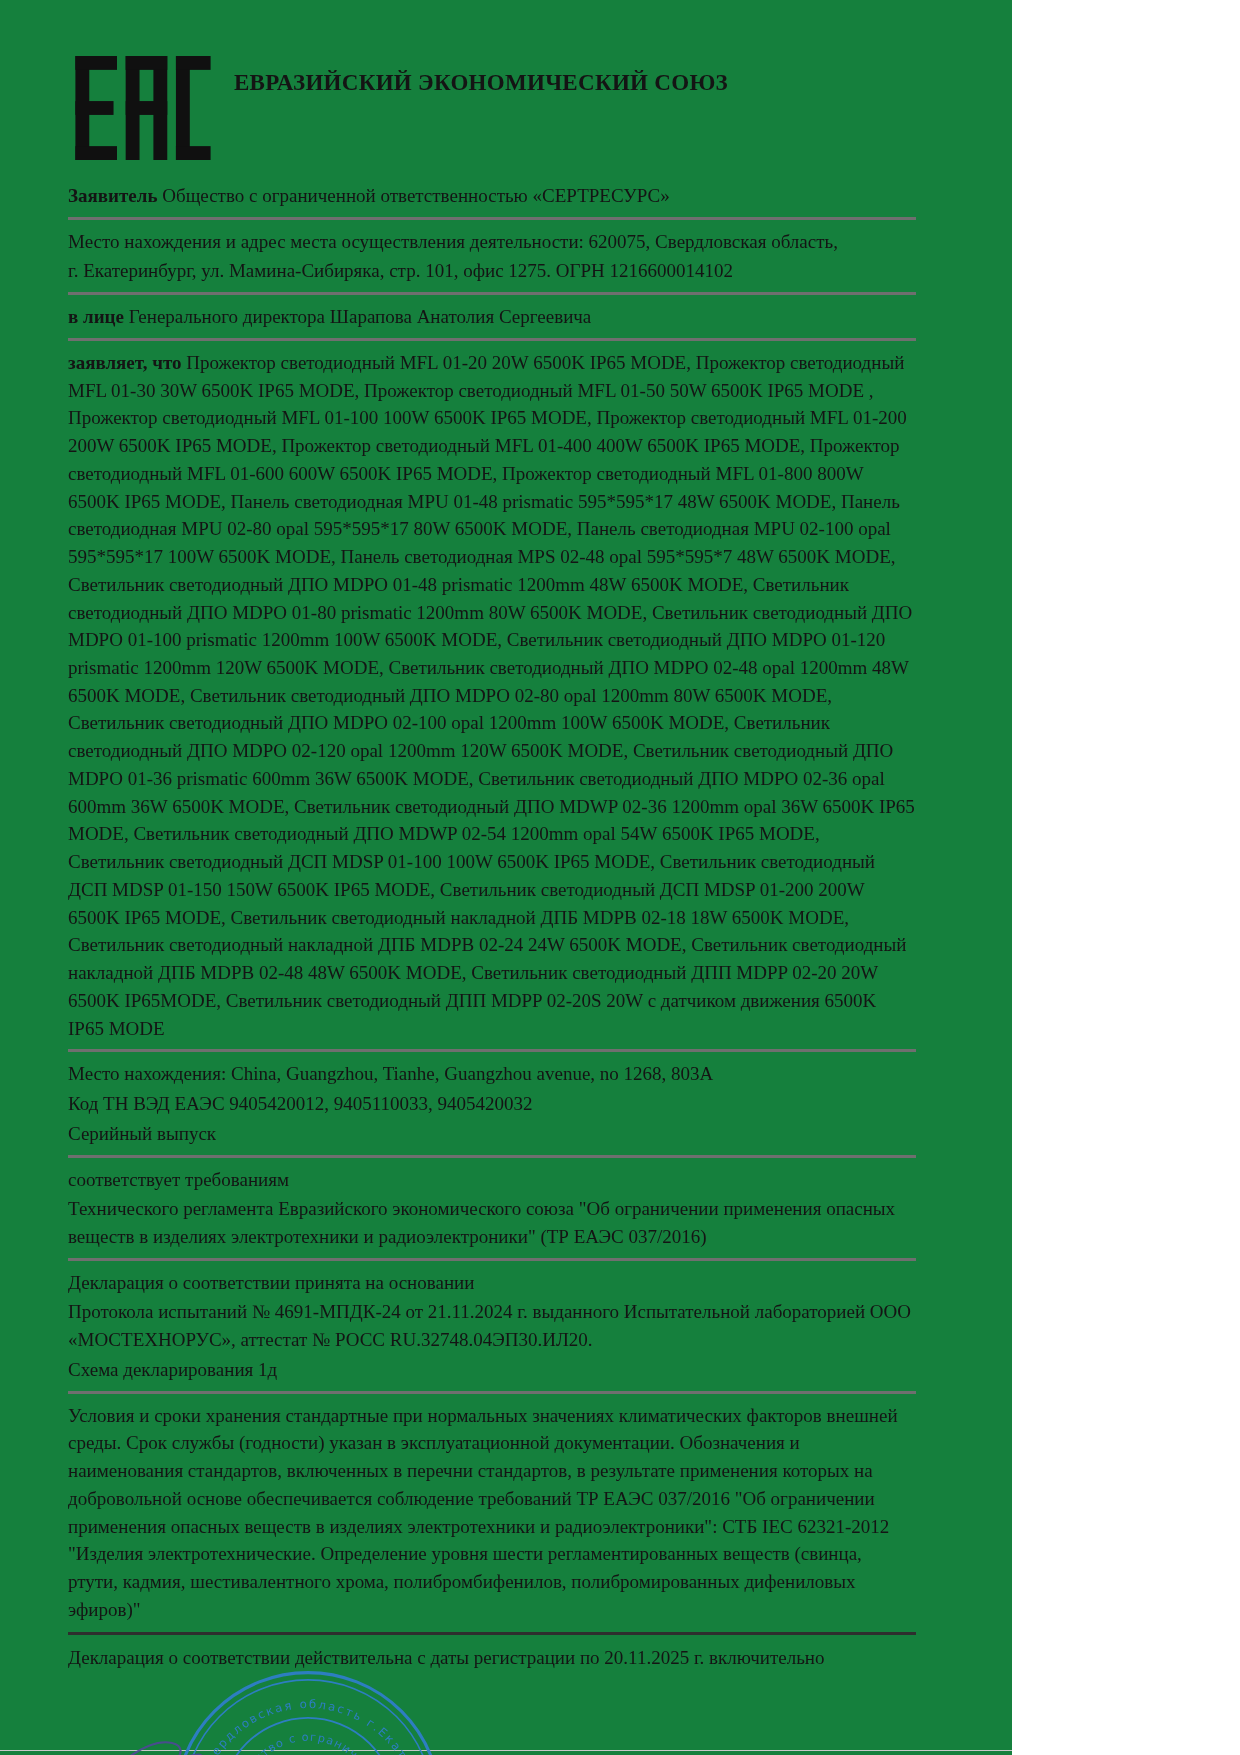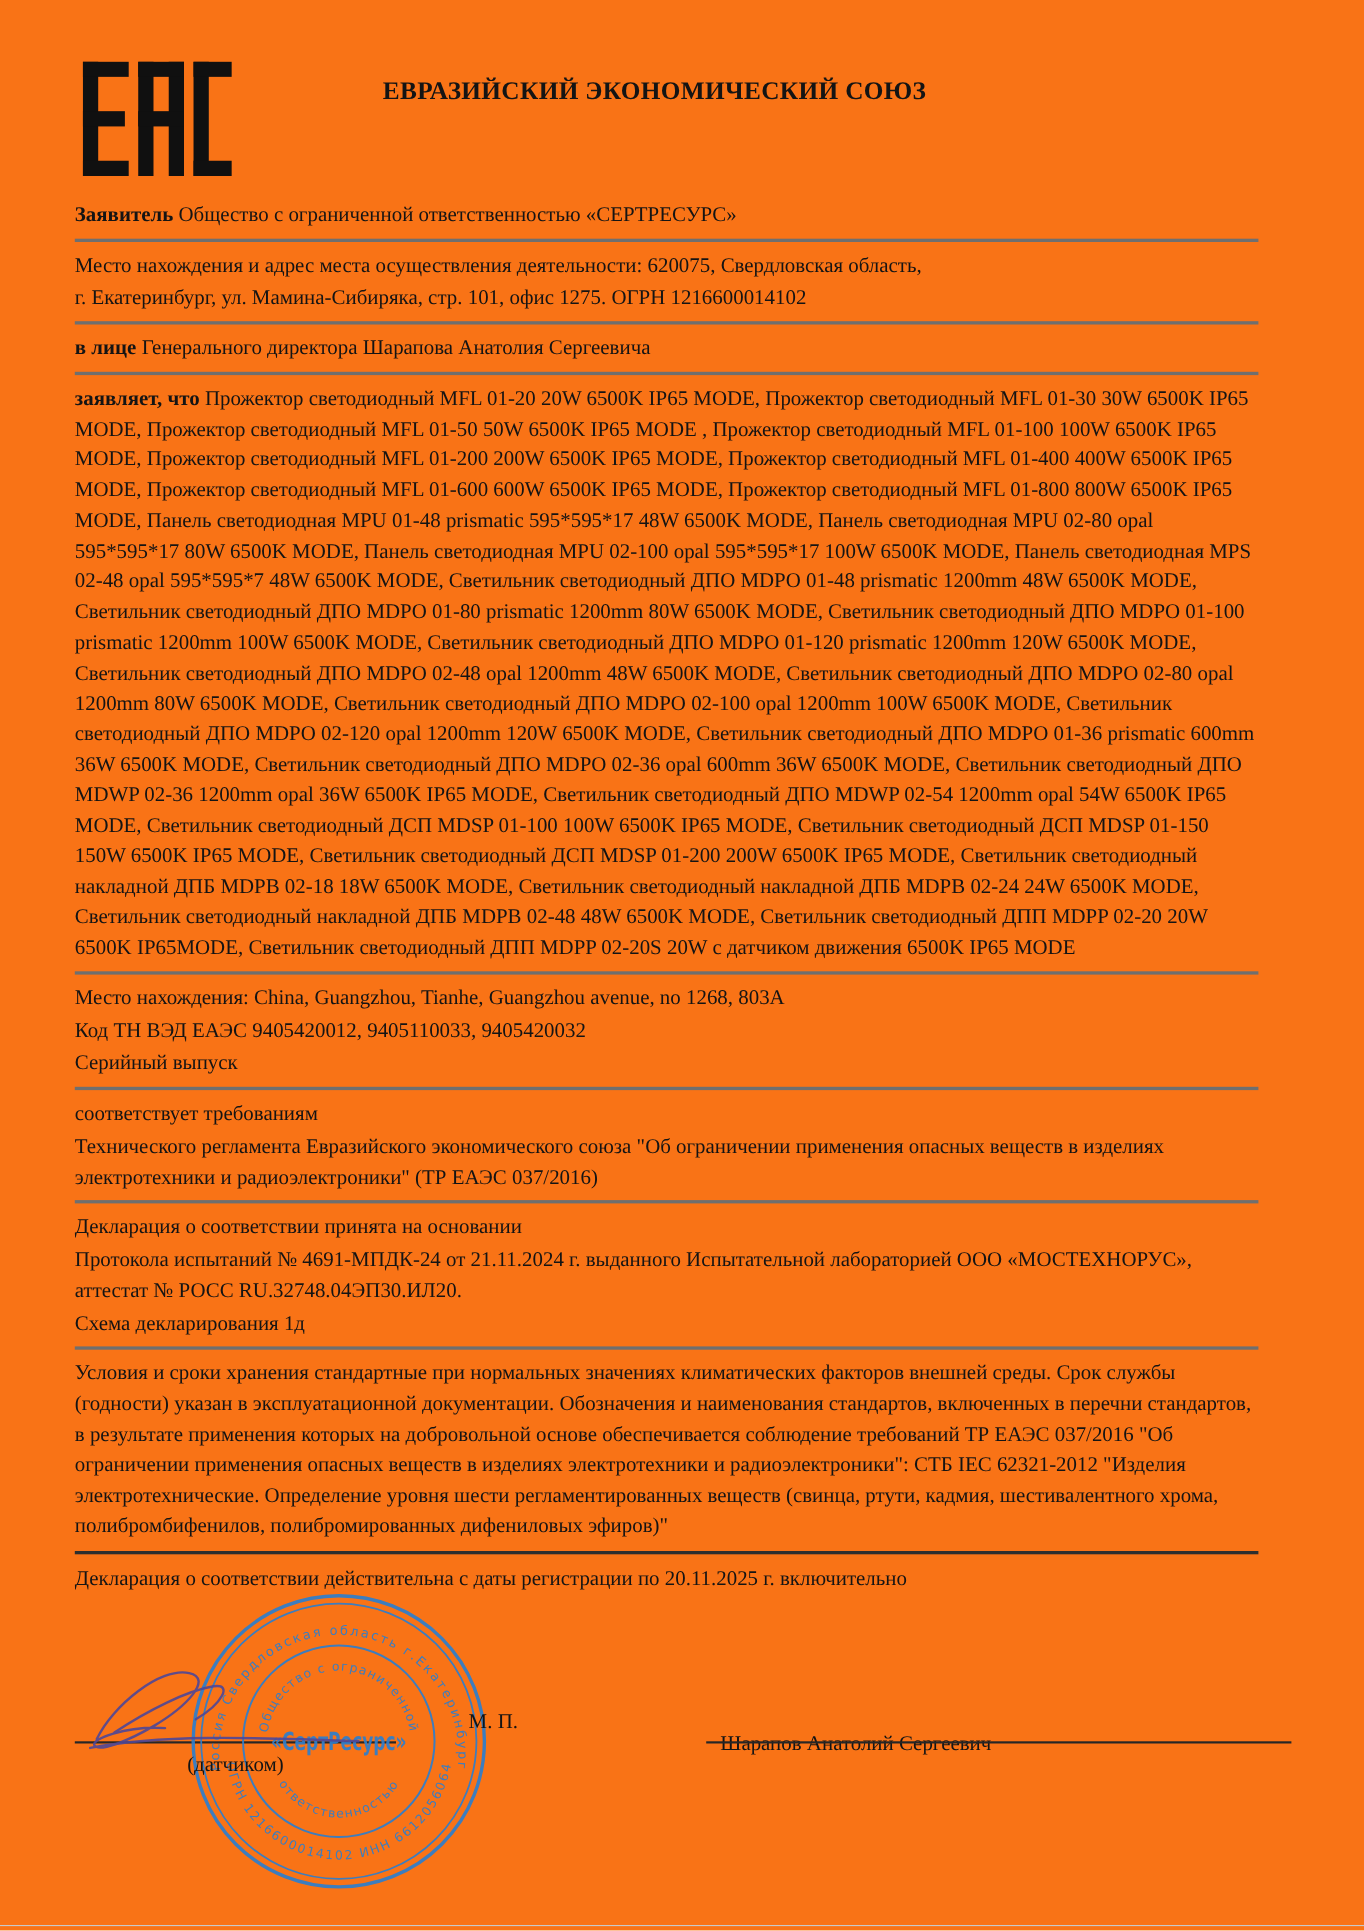--- a/index.html
+++ b/index.html
@@ -1,21 +1,21 @@
 <!DOCTYPE html>
 <html><head>
 <meta charset="utf-8">
 <style>
   html,body{margin:0;padding:0;background:#ffffff;}
   .page{
     position:relative;
-    width:1240px;height:1755px;
+    width:1012px;height:1755px;
     box-sizing:border-box;
     padding:50px 96px 0 68px;
-    background:#f97316;
+    background:#15803d;
     font-family:"Liberation Serif","DejaVu Serif",serif;
     font-size:19px;line-height:1.46;color:#141414;
     overflow:hidden;
   }
   .header{position:relative;height:126px;margin-bottom:6px;}
   .eac-logo{position:absolute;left:6px;top:6px;width:138px;height:104px;}
   .titles{position:absolute;left:0;right:22px;top:16px;text-align:center;
           font-weight:bold;font-size:23px;line-height:1.5;letter-spacing:.3px;}
   p{margin:0;}
   .line{margin:0 0 2px 0;}

